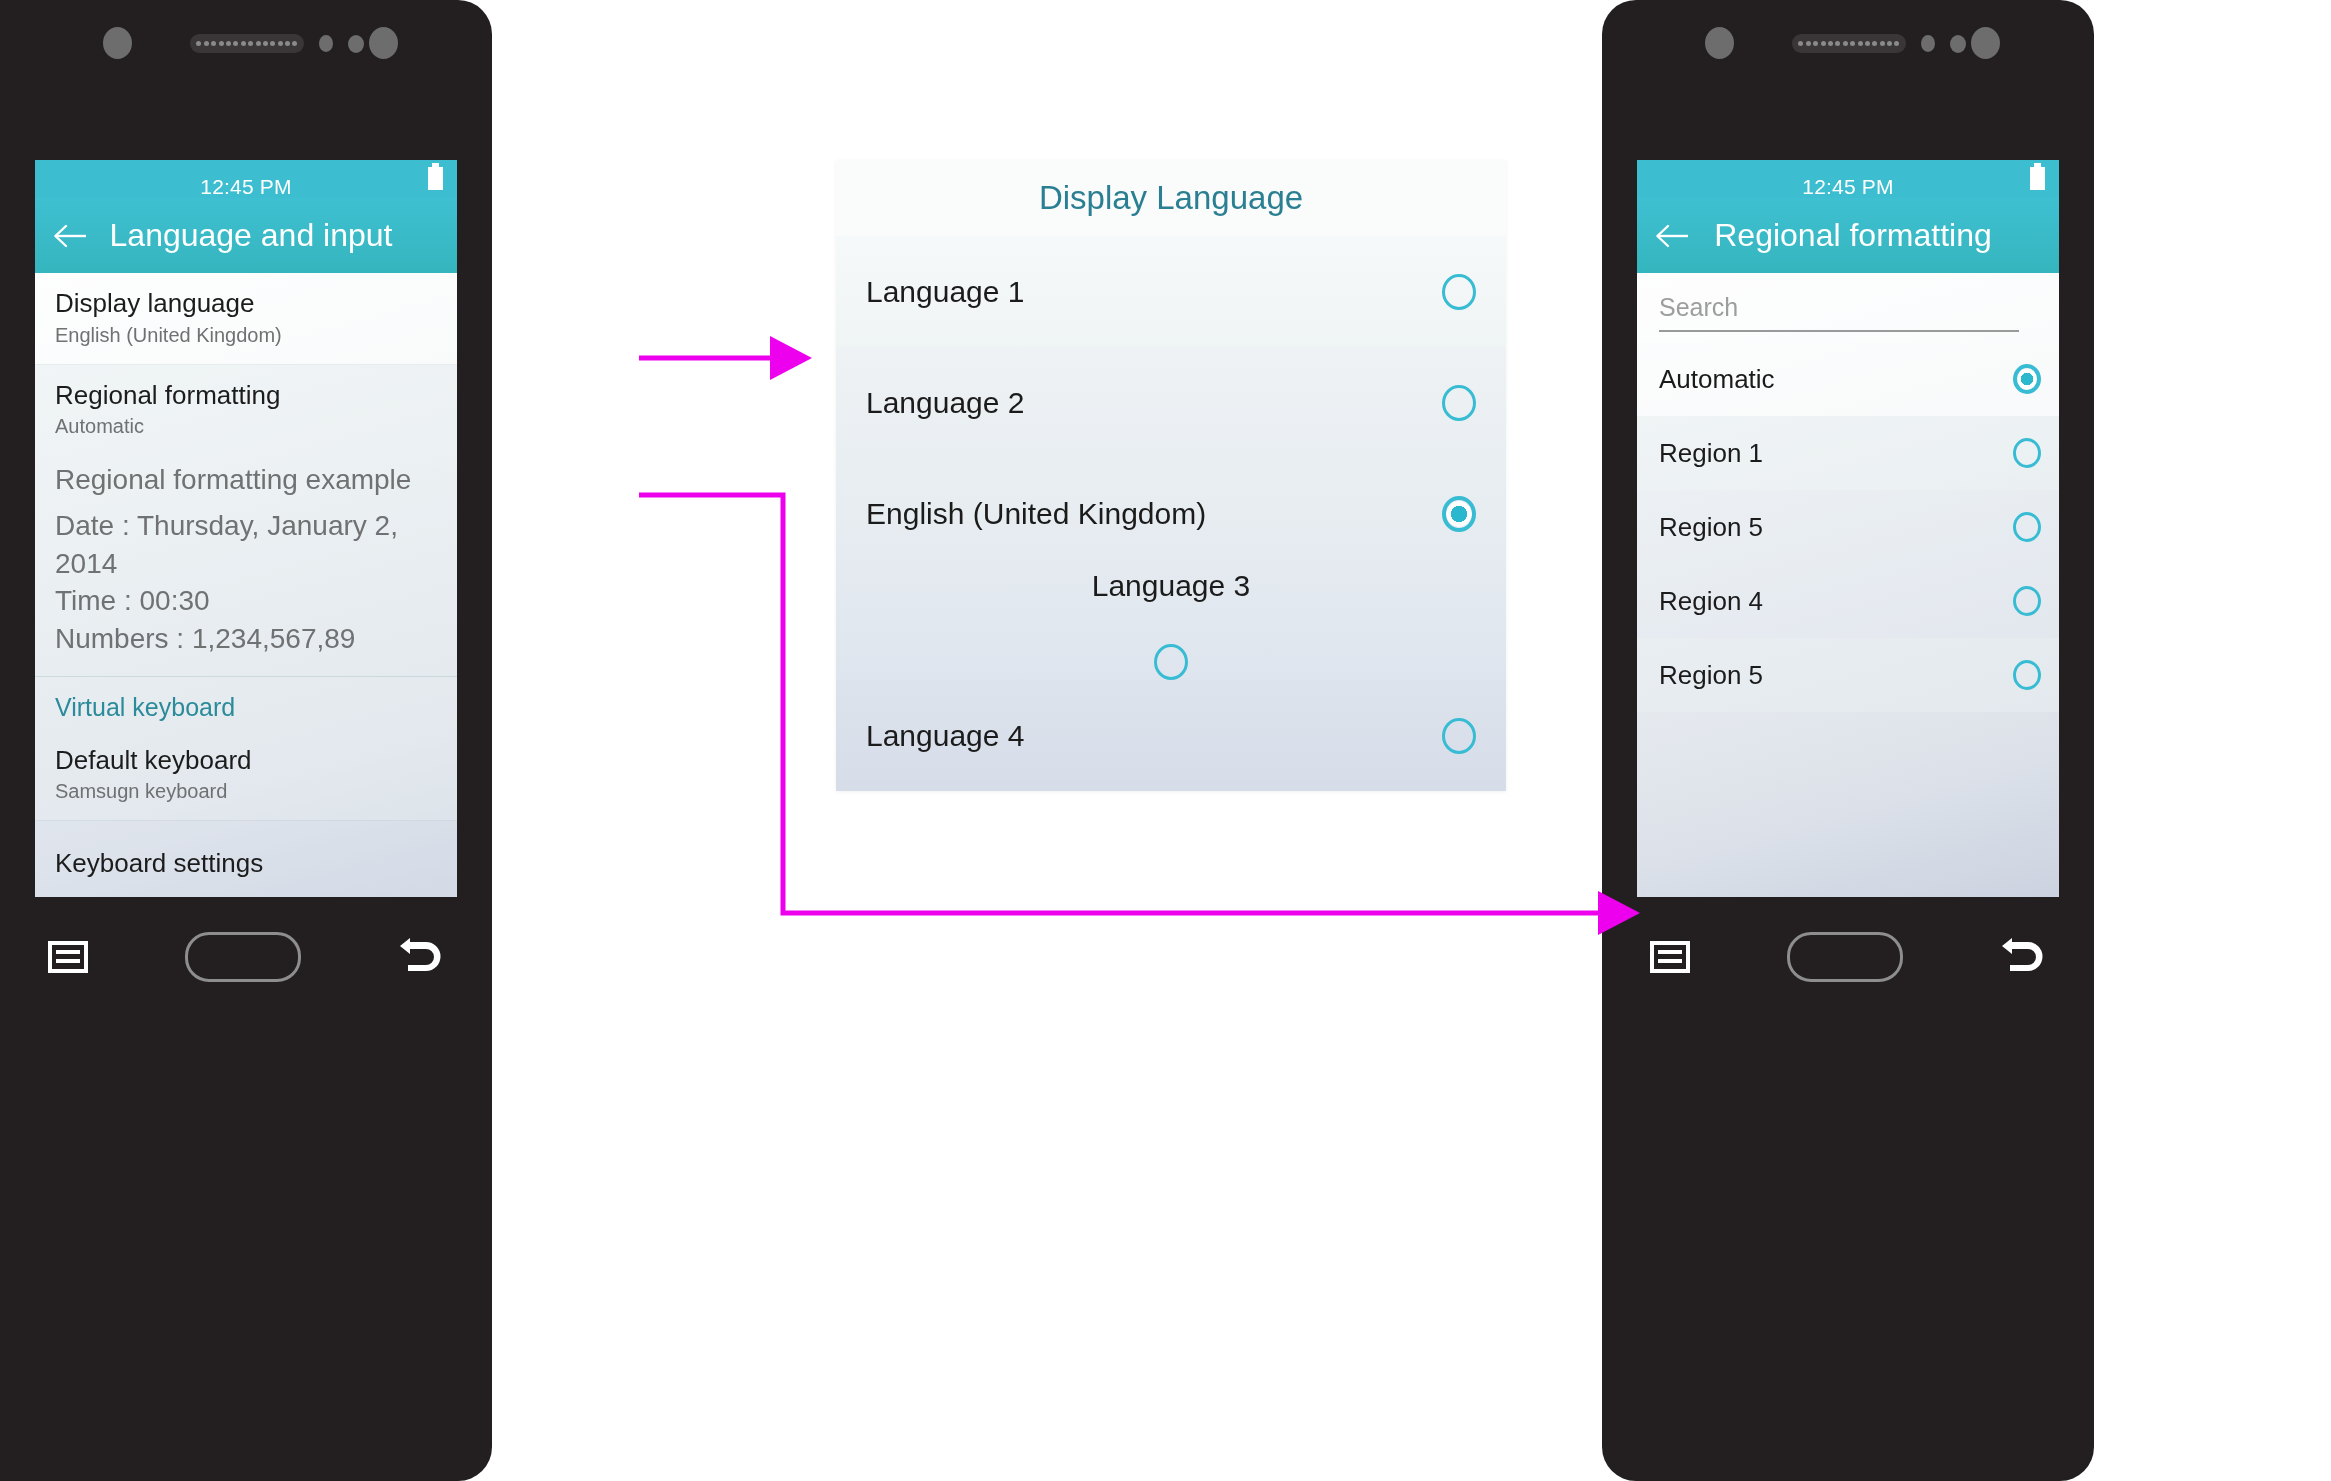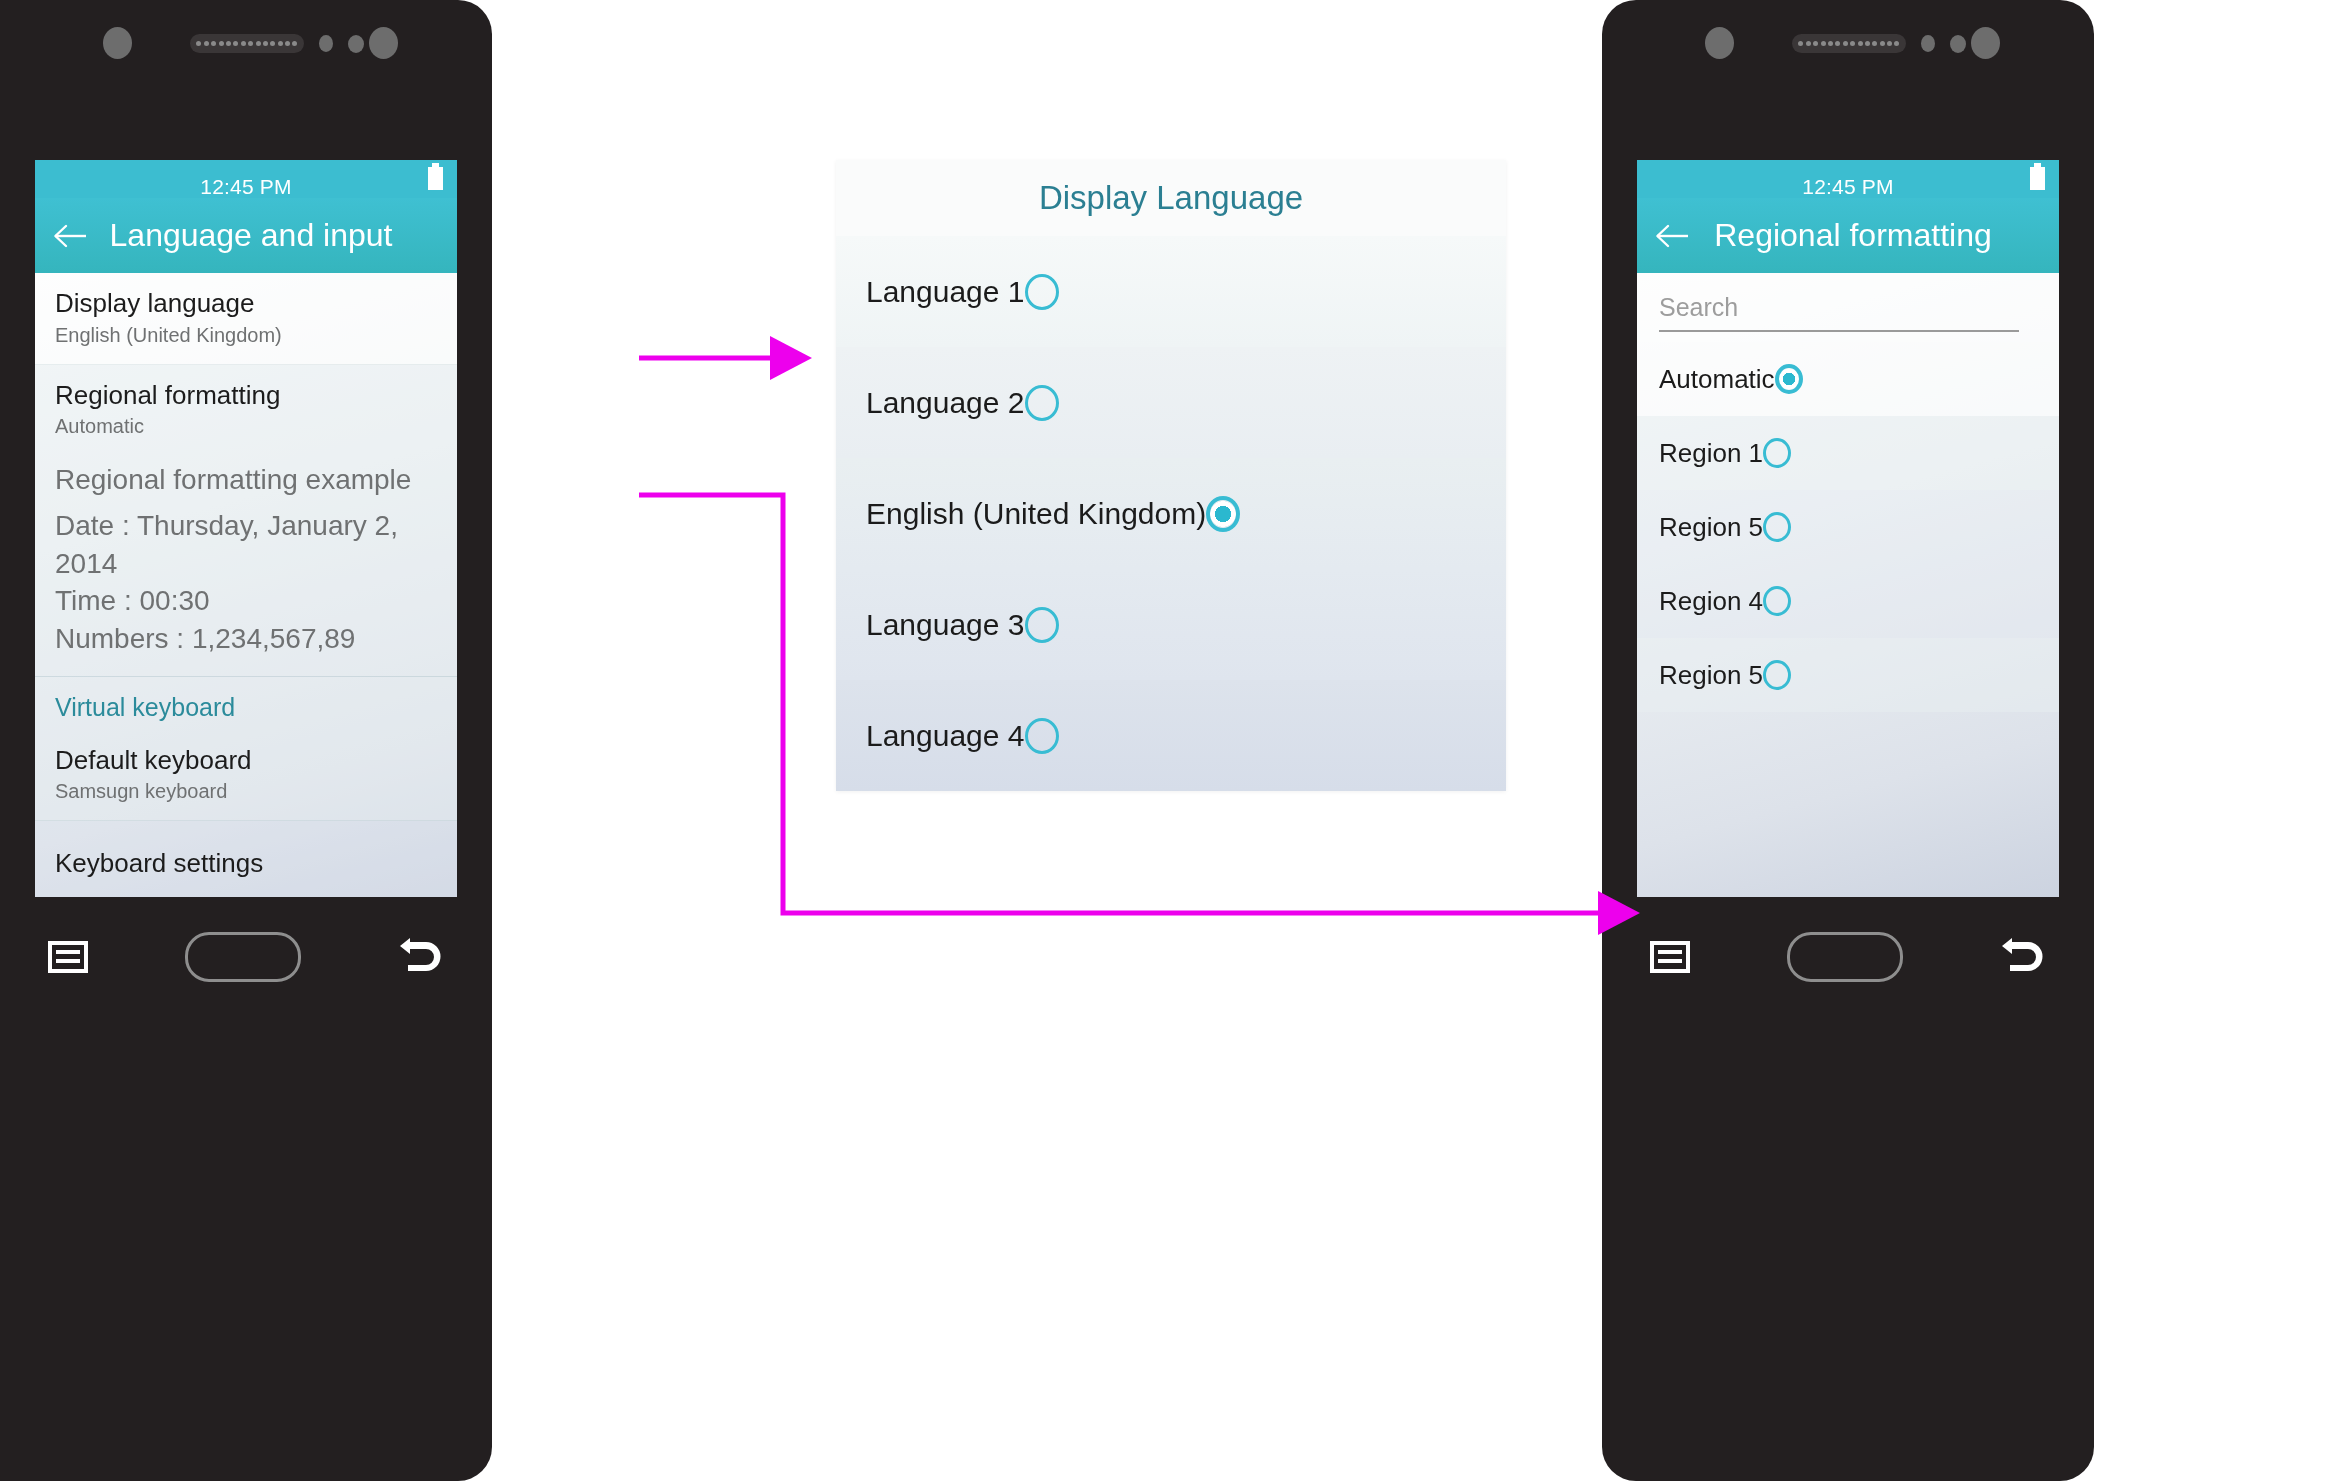--- a/index.html
+++ b/index.html
@@ -194,21 +194,21 @@
     color: #3a3a3a;
     padding: 4px 0 8px 0;
     outline: none;
   }
   .search-input::placeholder { color: #9d9d9d; }
 
   
   .radio-row {
     display: flex;
     align-items: center;
-    justify-content: flex-start;
+    justify-content: space-between;
     padding: 0 18px 0 22px;
     height: 74px;
     box-sizing: border-box;
   }
   .radio-row .label {
     font-size: 26px;
     color: #1b1b1b;
     font-weight: 300;
   }
   .radio {
@@ -286,21 +286,21 @@
   .dialog .radio-row {
     height: 111px;
     padding: 0 30px 0 30px;
   }
   .dialog .radio-row .label { font-size: 30px; }
   .dialog .radio { width: 34px; height: 36px; }
 
   .d-row-1 { background: linear-gradient(180deg, #f6f9f9 0%, #eff4f5 100%); }
   .d-row-2 { background: linear-gradient(180deg, #eef2f4 0%, #e9eef2 100%); }
   .d-row-3 { background: linear-gradient(180deg, #e9eff1 0%, #e4eaf0 100%); }
-  .d-row-4 { background: linear-gradient(180deg, #e4eaf0 0%, #dfe5ee 100%); }
+  .d-row-4 { background: linear-gradient(180deg, #e4eaf0 0%, #dfe5ee 100%); flex-direction: column; }
   .d-row-5 { background: linear-gradient(180deg, #dde3ec 0%, #d6dde9 100%); }
 
   
   .connectors {
     position: absolute;
     left: 0; top: 0;
     width: 2331px; height: 1481px;
     pointer-events: none;
   }
 </style>

